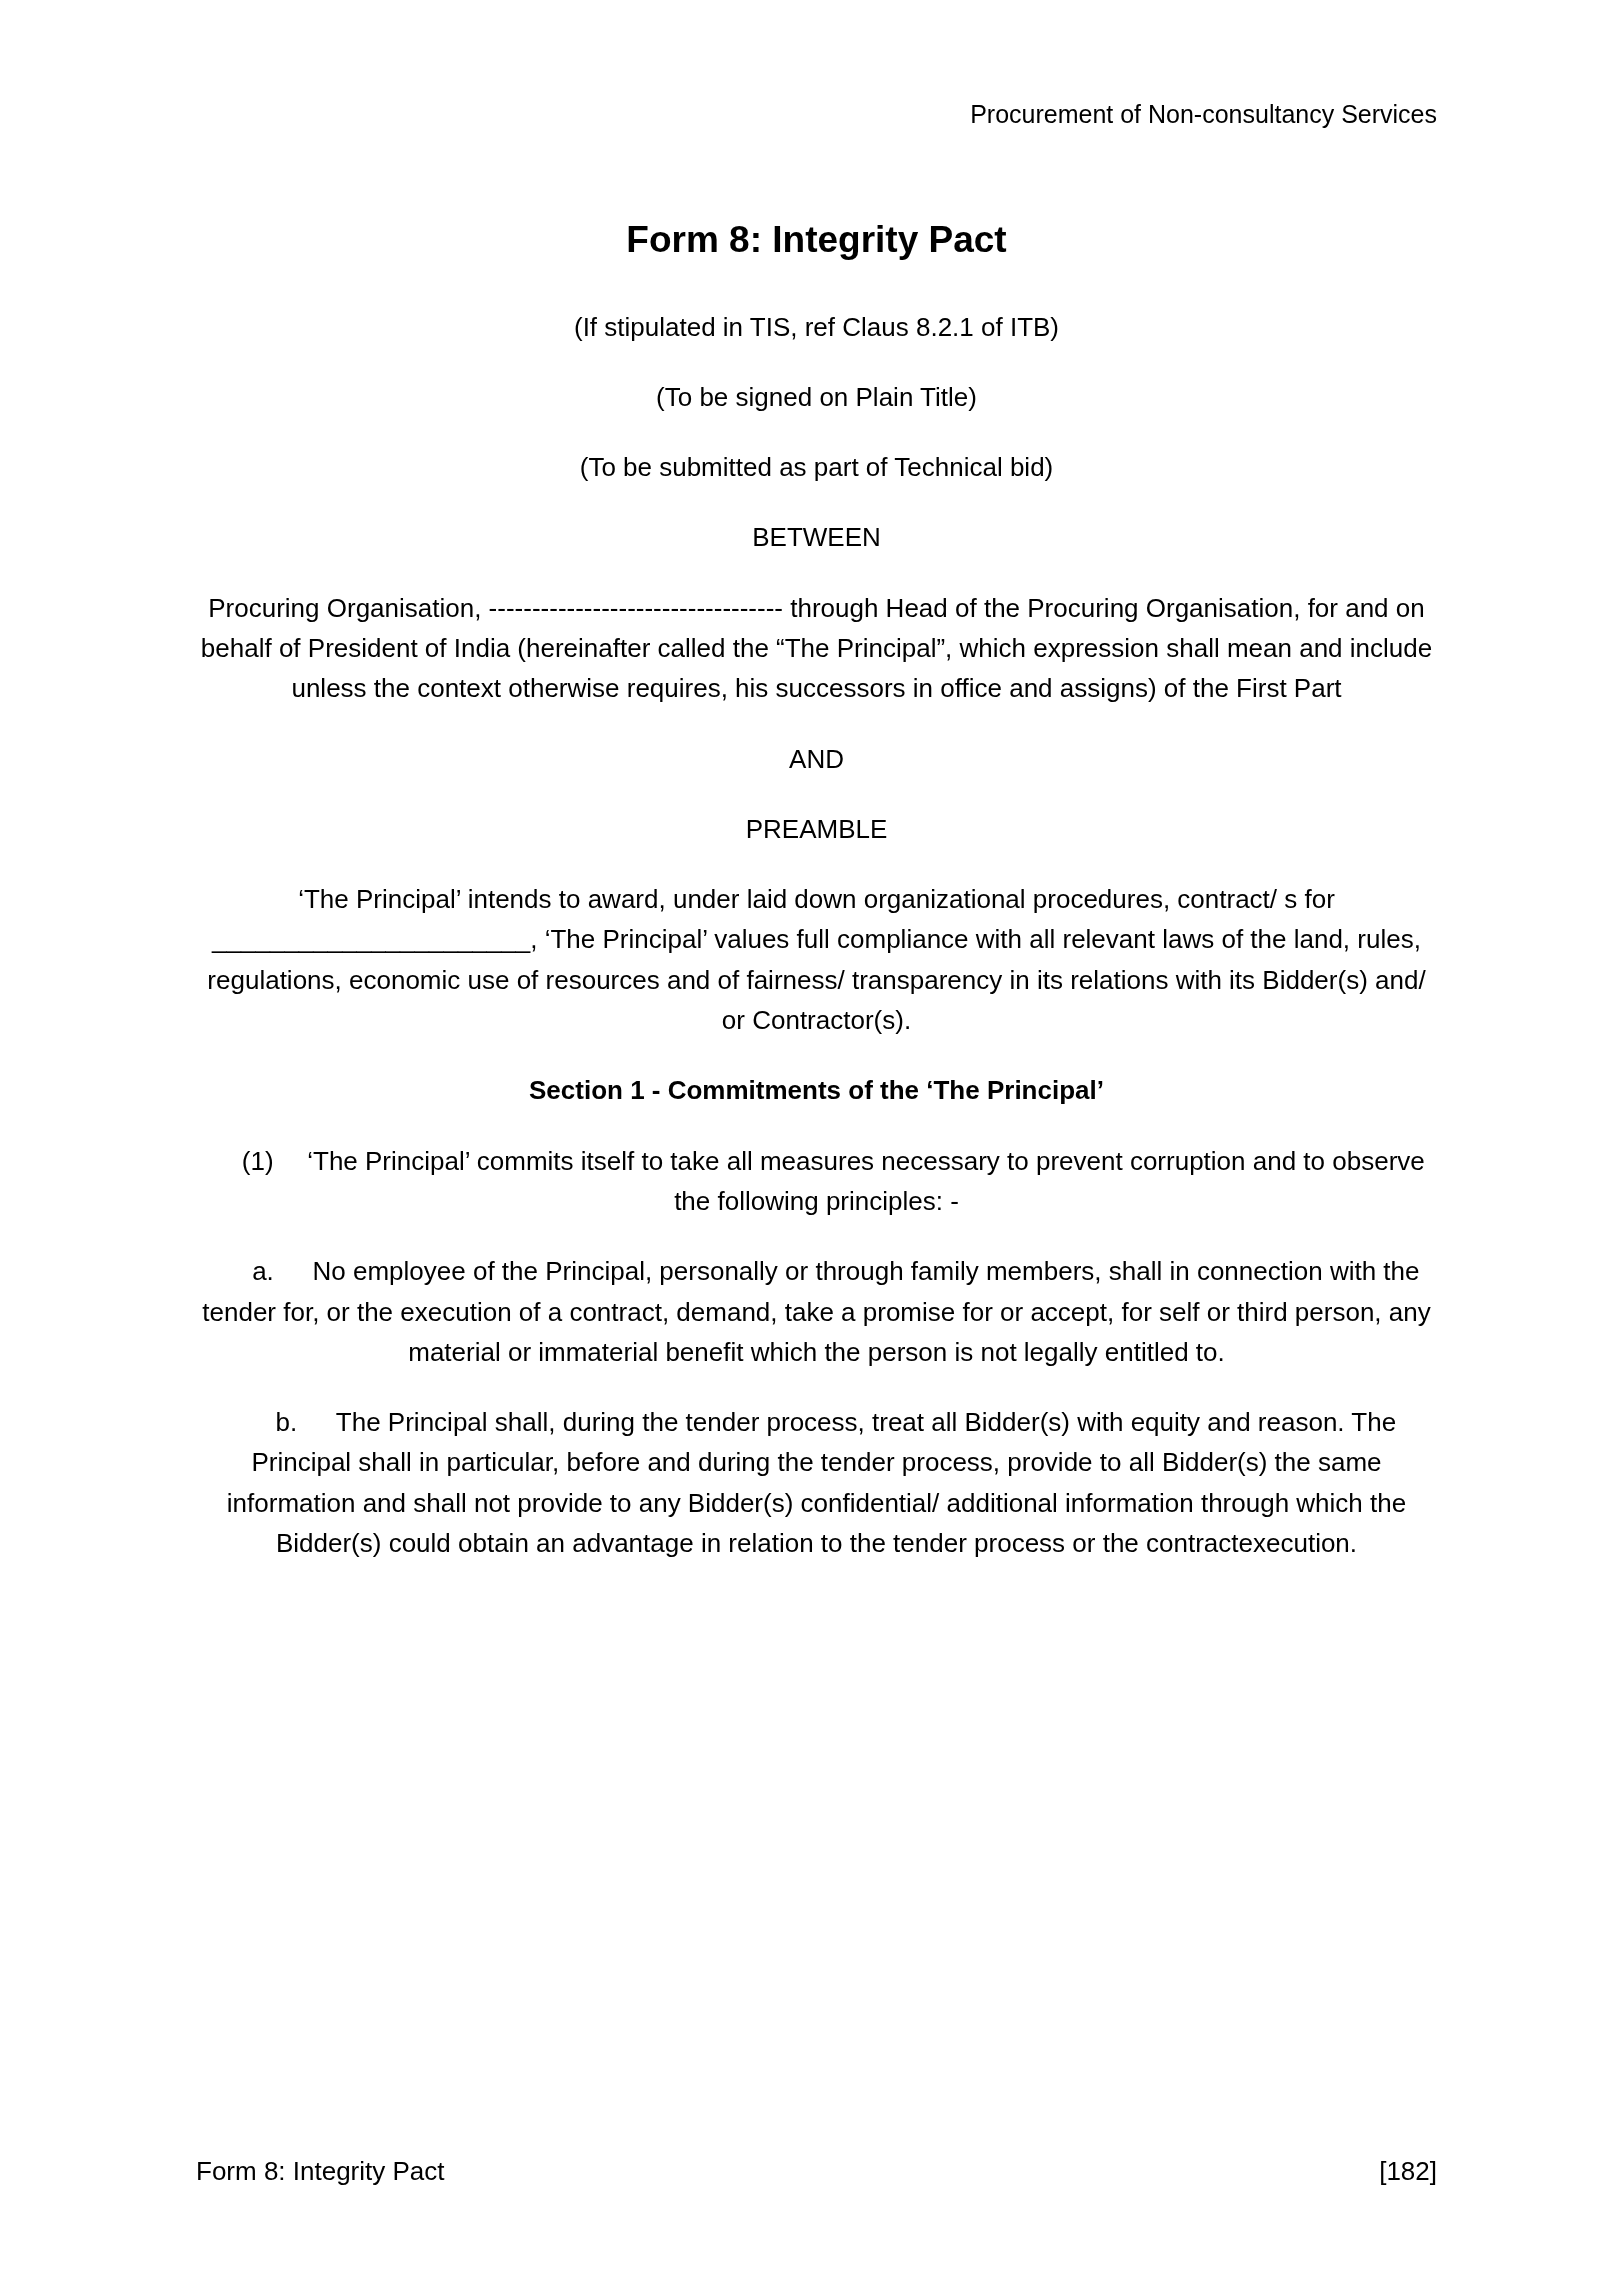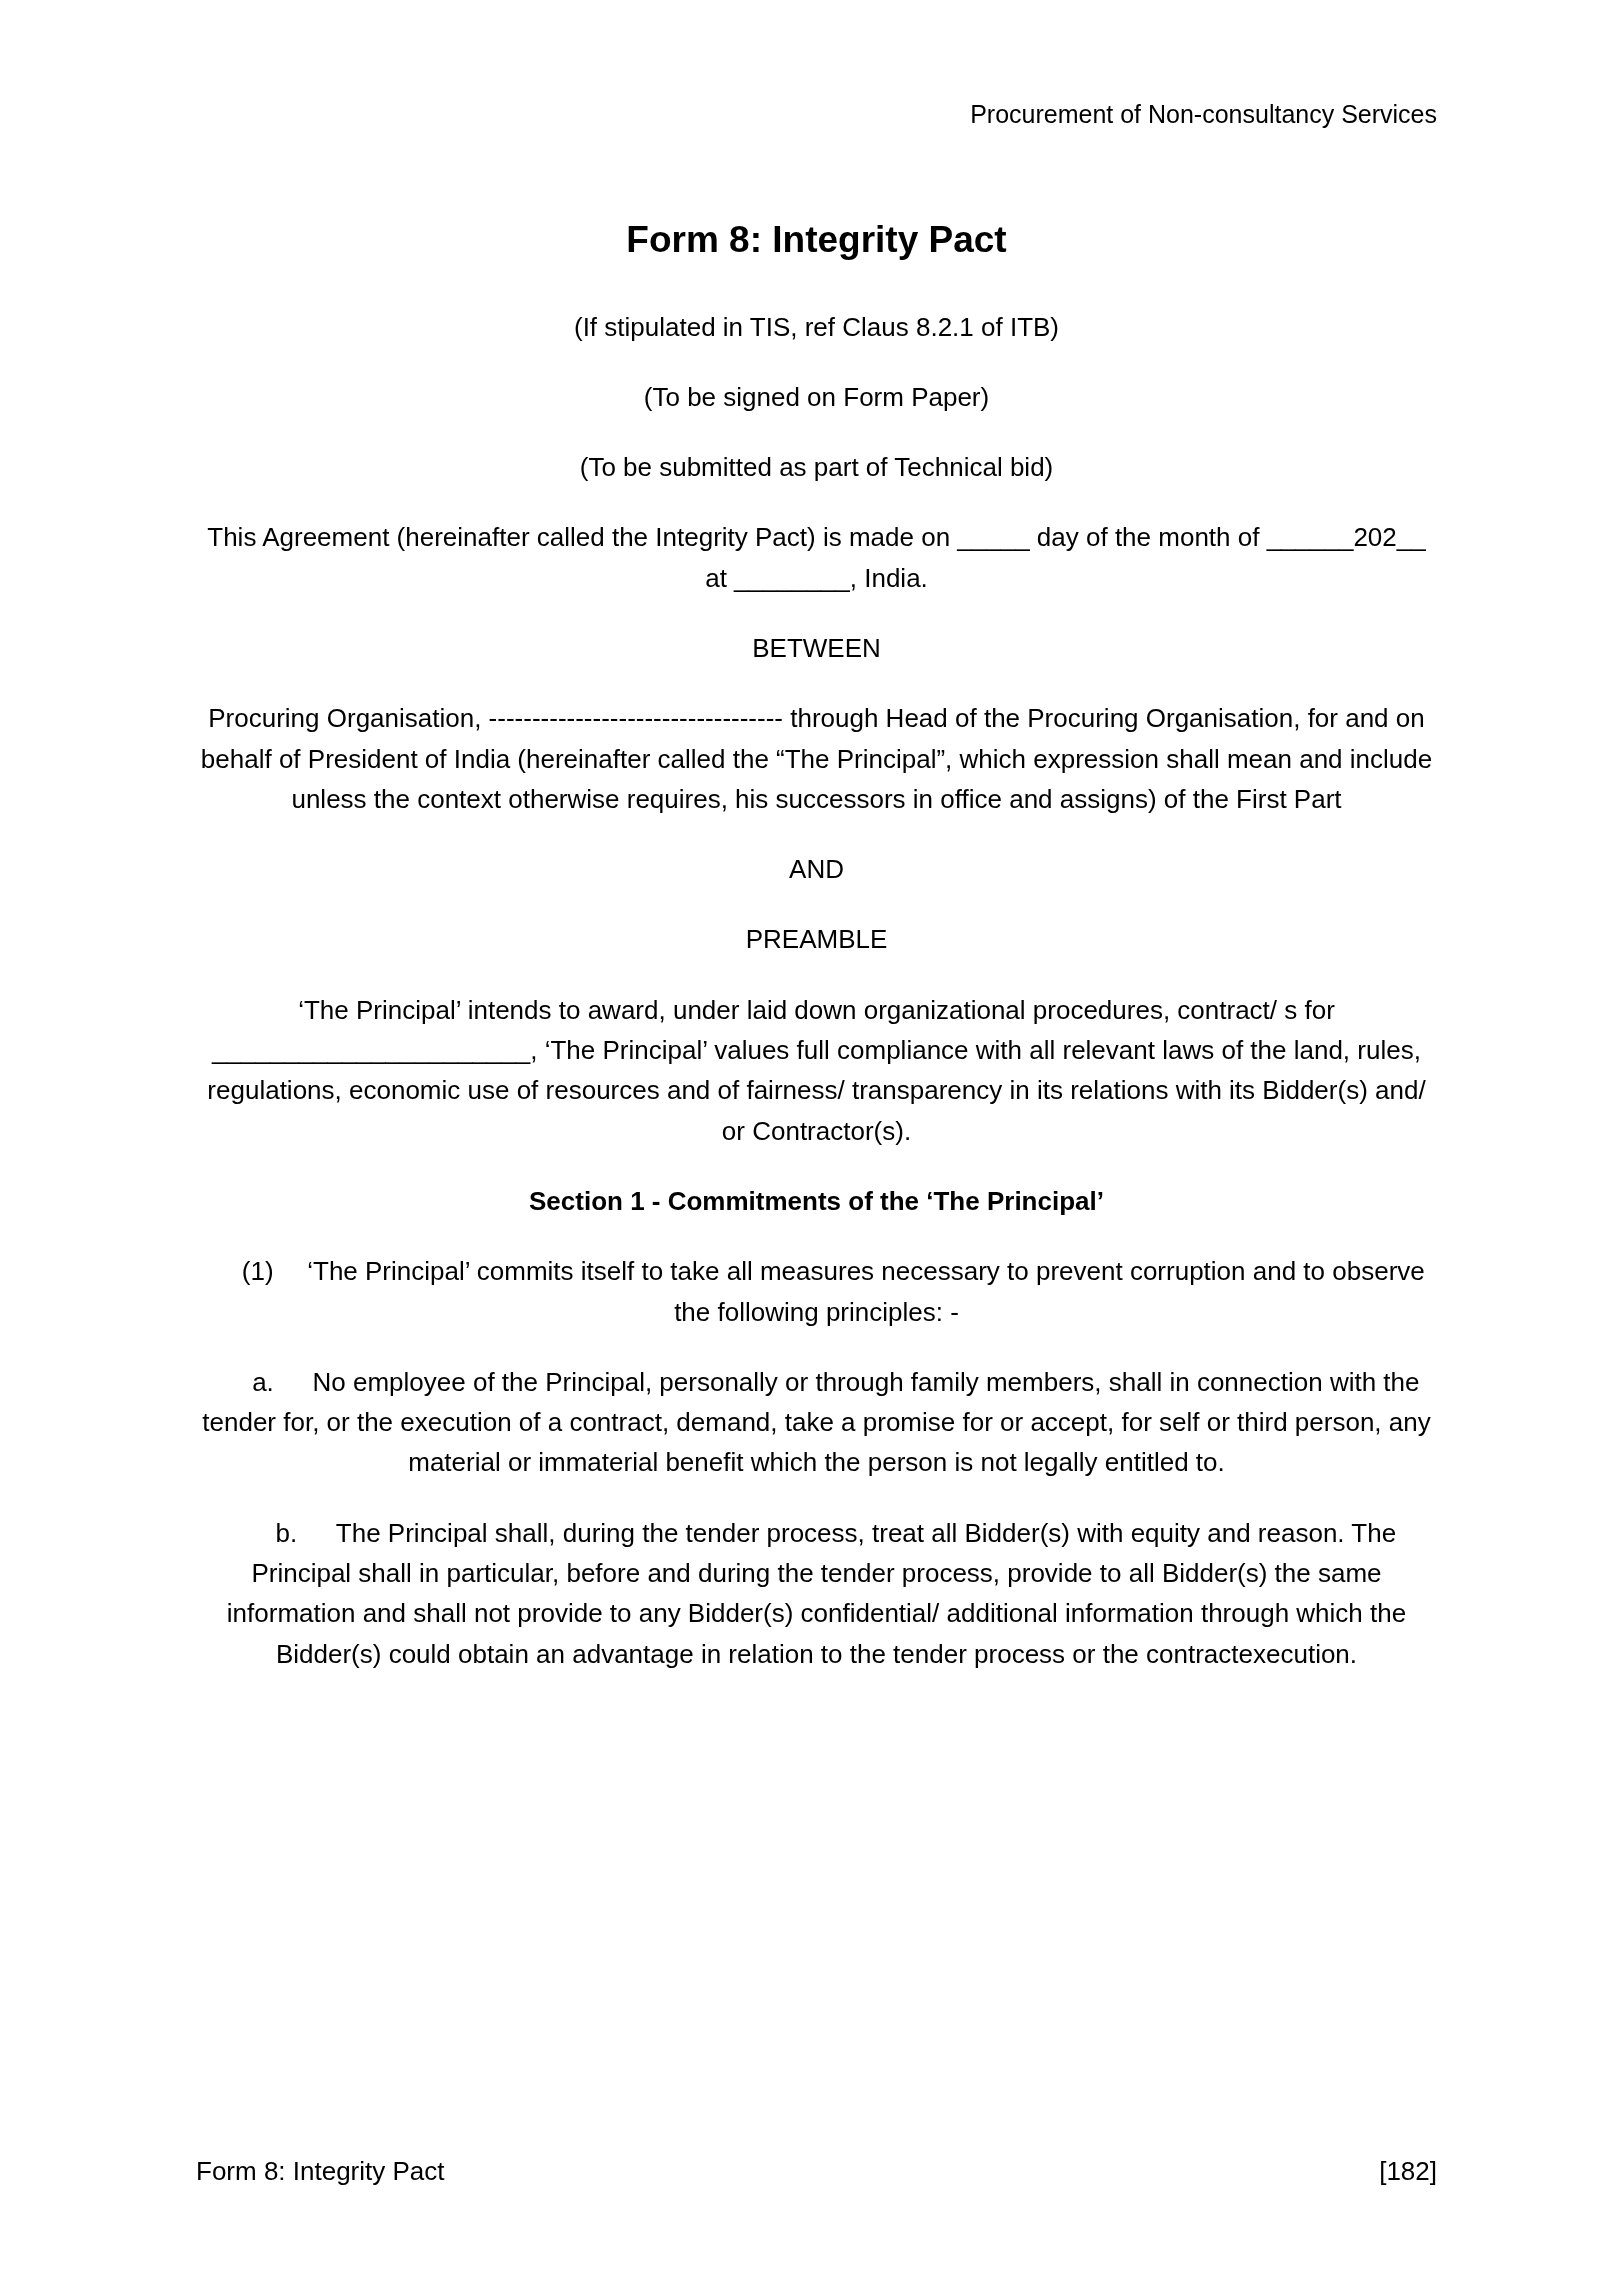--- a/index.html
+++ b/index.html
@@ -57,25 +57,24 @@
 
 <div class="page">
 
   <div class="doc-header">
     <span>Procurement of Non-consultancy Services</span>
   </div>
 
   <h1 class="doc-title">Form 8: Integrity Pact</h1>
 
   <p class="para">(If stipulated in TIS, ref Claus 8.2.1 of ITB)</p>
-  <p class="para">(To be signed on Form Paper)</p>
+  <p class="para">(To be signed on Plain Title)</p>
   <p class="para">(To be submitted as part of Technical bid)</p>
 
 
-  <p class="para">This Agreement (hereinafter called the Integrity Pact) is made on _____ day of the month of ______202__ at ________, India.</p>
 
   <p class="para center">BETWEEN</p>
 
   <p class="para">Procuring Organisation, ---------------------------------- through Head of the Procuring Organisation, for and on behalf of President of India (hereinafter called the “The Principal”, which expression shall mean and include unless the context otherwise requires, his successors in office and assigns) of the First Part</p>
 
   <p class="para">AND</p>
 
 
   <p class="para center">PREAMBLE</p>
 

